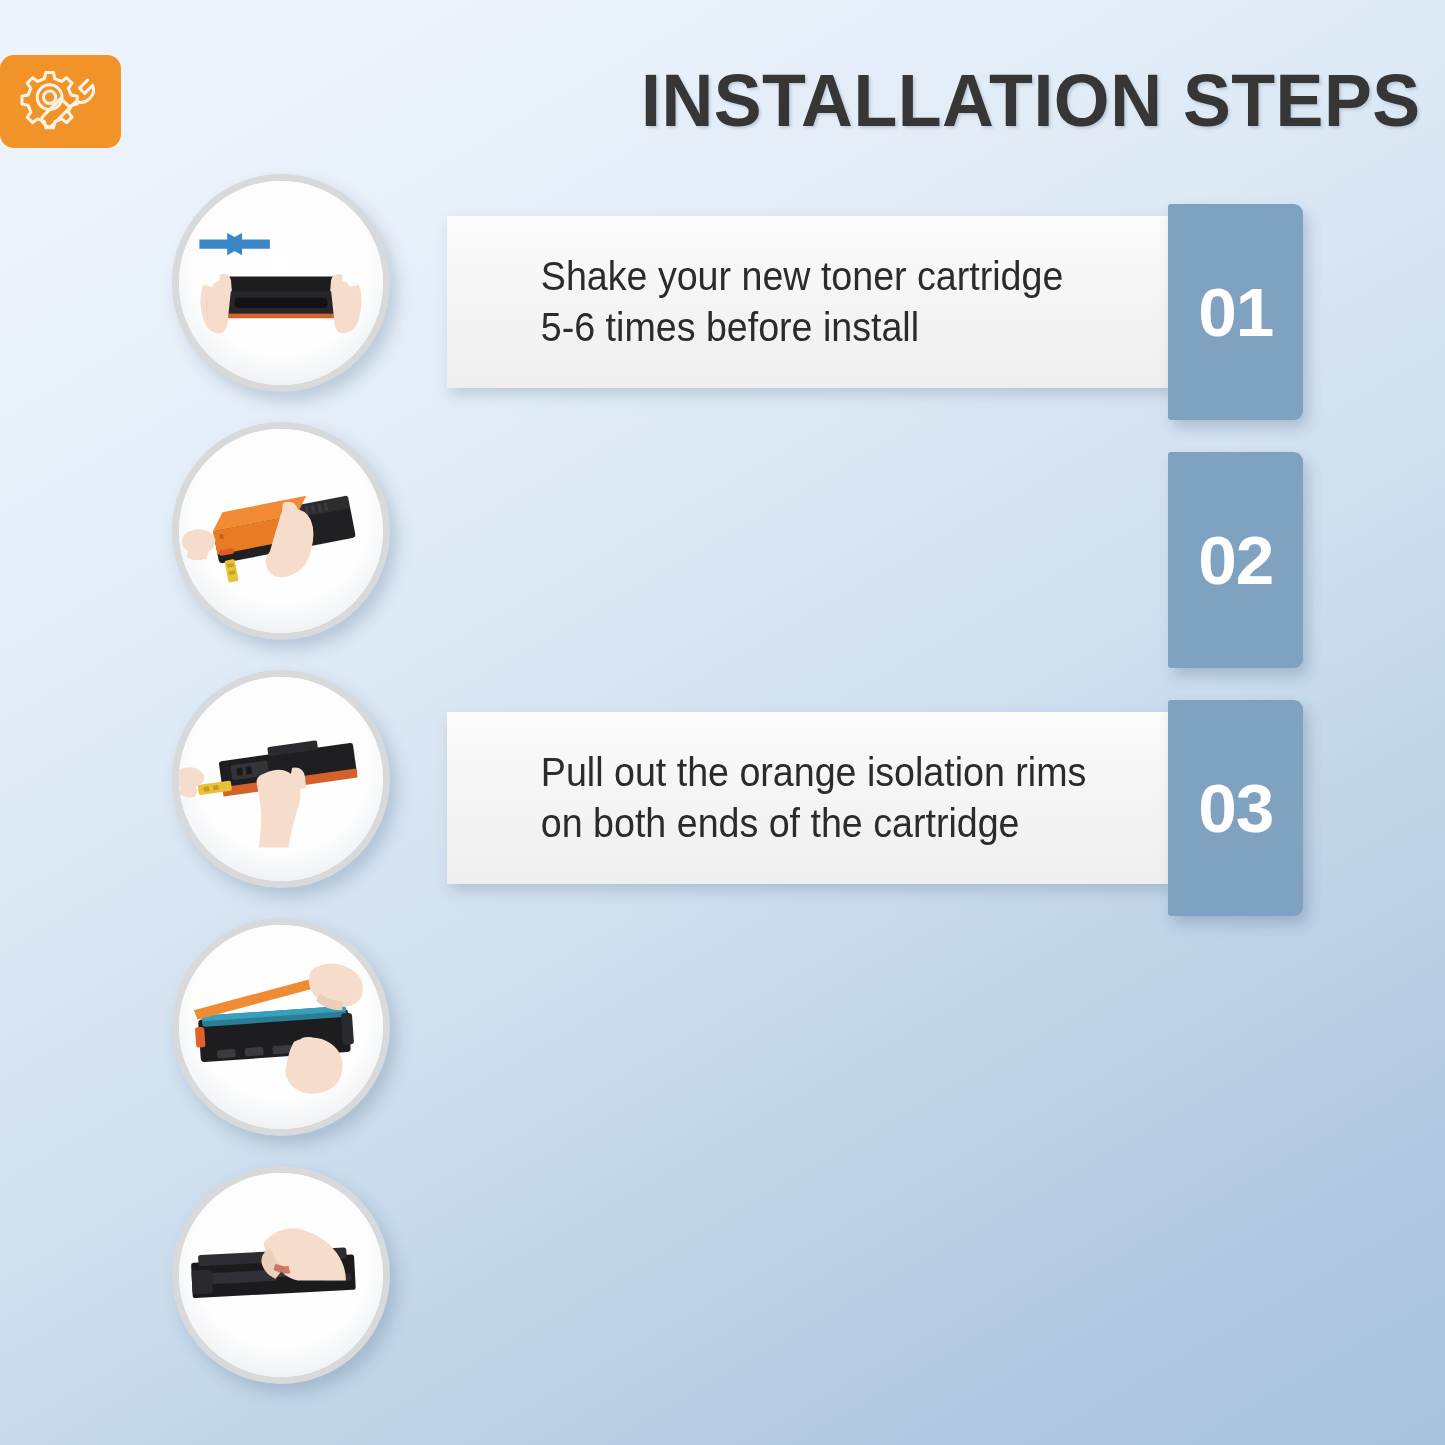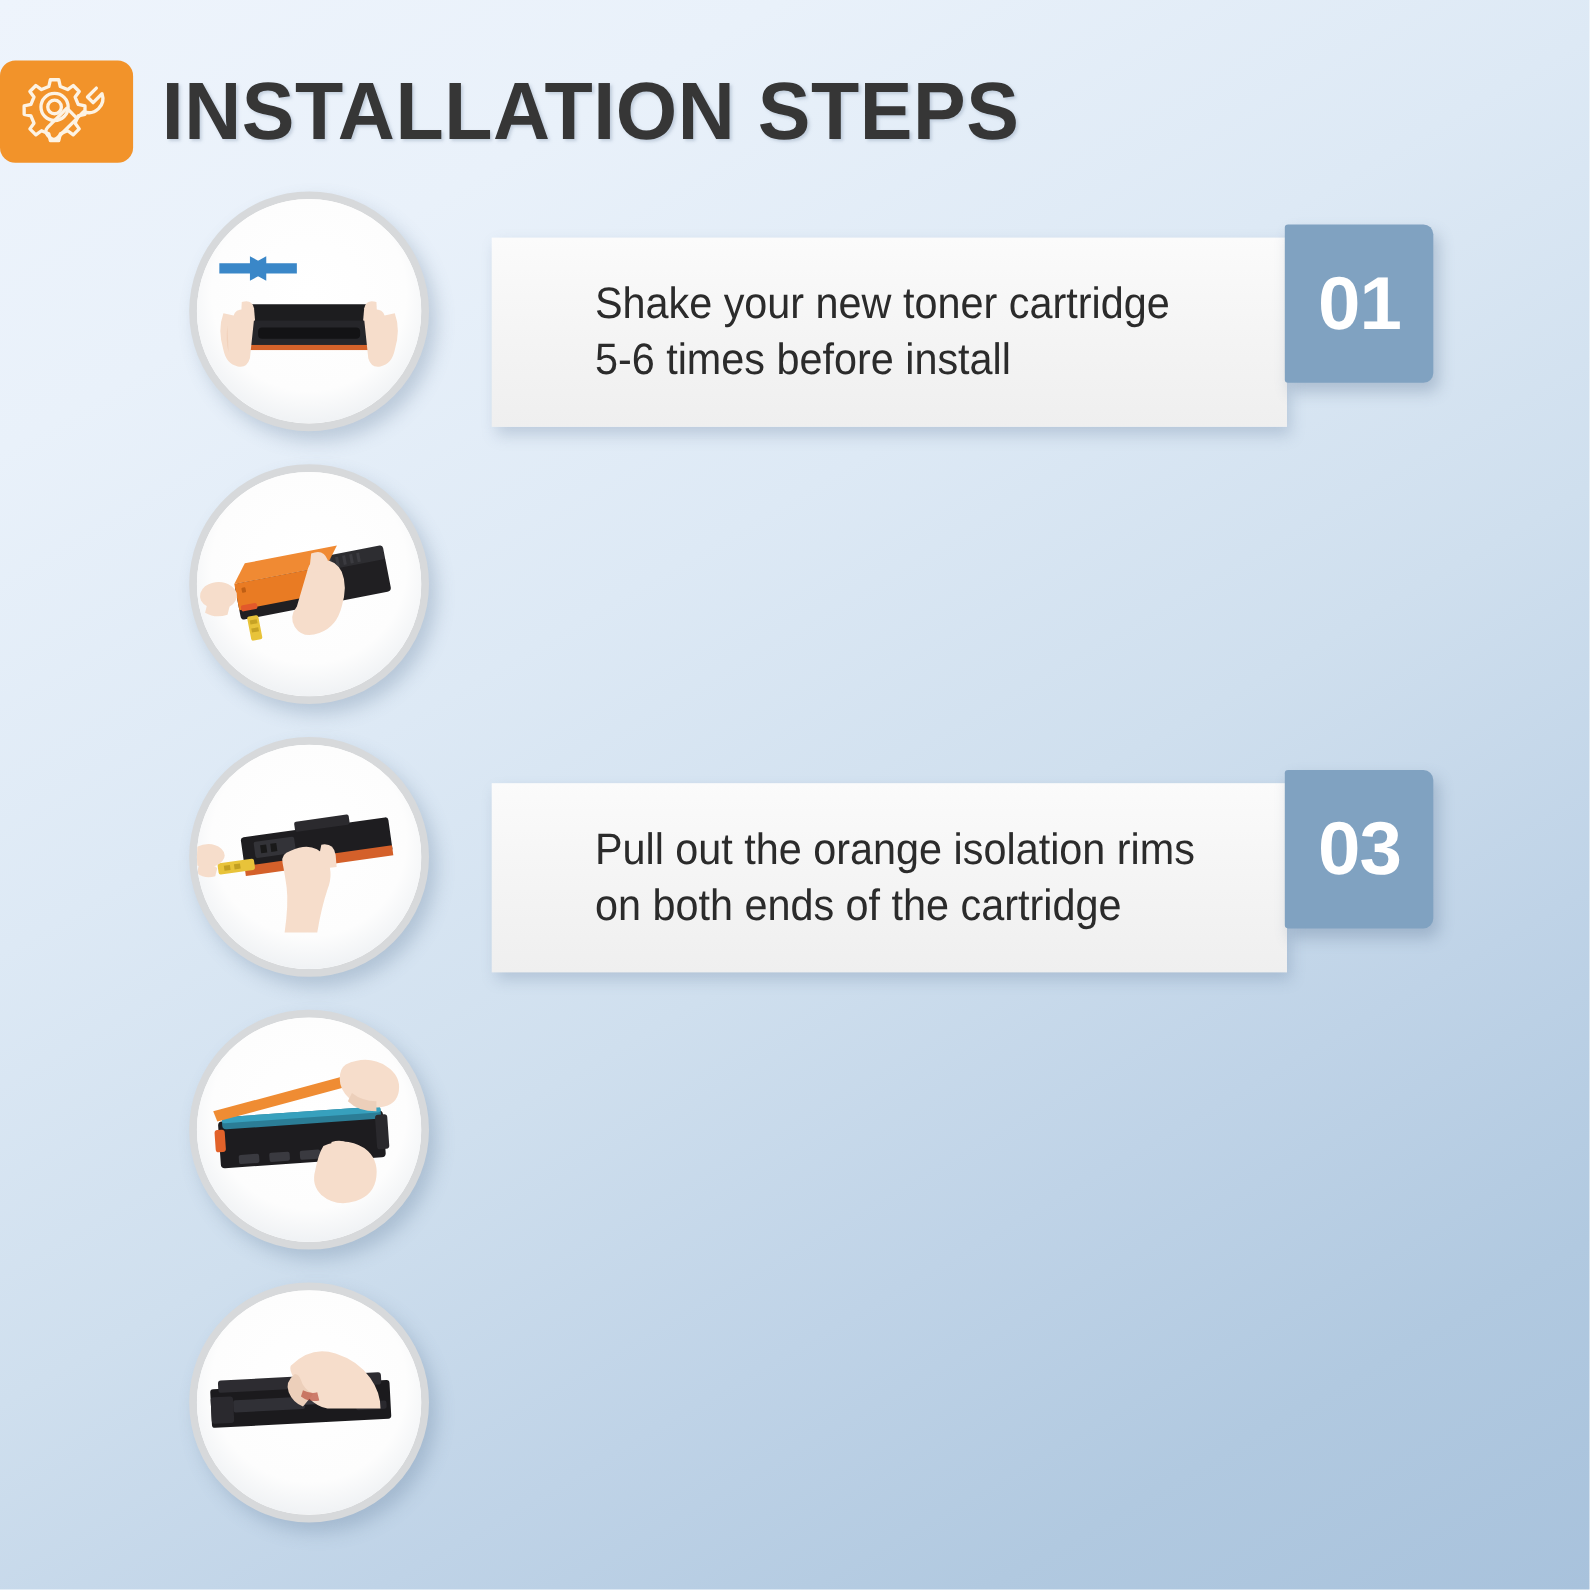--- a/index.html
+++ b/index.html
@@ -26,21 +26,21 @@
 
   
   .header {
     position: absolute;
     top: 48px;
     left: 0;
     width: 1445px;
     height: 106px;
     display: flex;
     align-items: center;
-    justify-content: flex-start;
+    justify-content: space-between;
     gap: 26px;
   }
 
   .header-icon {
     width: 121px;
     height: 93px;
     border-radius: 14px;
     background: #f2932a;
     display: flex;
     align-items: center;
@@ -115,21 +115,21 @@
     transform-origin: left center;
     white-space: pre-line;
   }
 
   
   .step-num {
     position: absolute;
     left: 1168px;
     top: 36px;
     width: 135px;
-    height: 144px;
+    height: 216px;
     background: #80a2c1;
     border-radius: 3px 9px 9px 3px;
     box-shadow: 5px 8px 14px rgba(86,112,143,0.32);
     display: flex;
     align-items: center;
     justify-content: center;
   }
   .step-num span {
     color: #ffffff;
     font-size: 68px;
@@ -242,20 +242,23 @@
           <path d="M114 88 q20 -6 28 10 q6 14 0 34 q-5 20 -22 26 q-16 6 -24 -6 q-6 -10 2 -20 l10 -34 q2 -9 6 -10 z"></path>
           <path d="M112 80 q12 -5 16 6 l2 10 l-20 3 z"></path>
         </g>
 
         <g fill="#f6ddcb">
           <path d="M8 112 q14 -8 26 0 q8 6 4 14 q-4 8 -16 8 q-14 0 -18 -8 q-3 -8 4 -14 z"></path>
           <path d="M10 130 q12 -4 22 2 l-2 8 q-12 4 -22 -2 z"></path>
         </g>
       </svg>
     </div>
+    <div class="step-num">
+      <span>02</span>
+    </div>
   </div>
 
   <div class="step-row">
     <div class="step-thumb">
       <svg viewBox="0 0 220 220" aria-hidden="true">
         <rect width="220" height="220" fill="url(#g1)"></rect>
         <g transform="rotate(-8 110 110)">
 
           <rect x="46" y="82" width="146" height="34" rx="3" fill="#1e1d20"></rect>
           <rect x="46" y="110" width="146" height="10" fill="#d4602a"></rect>

